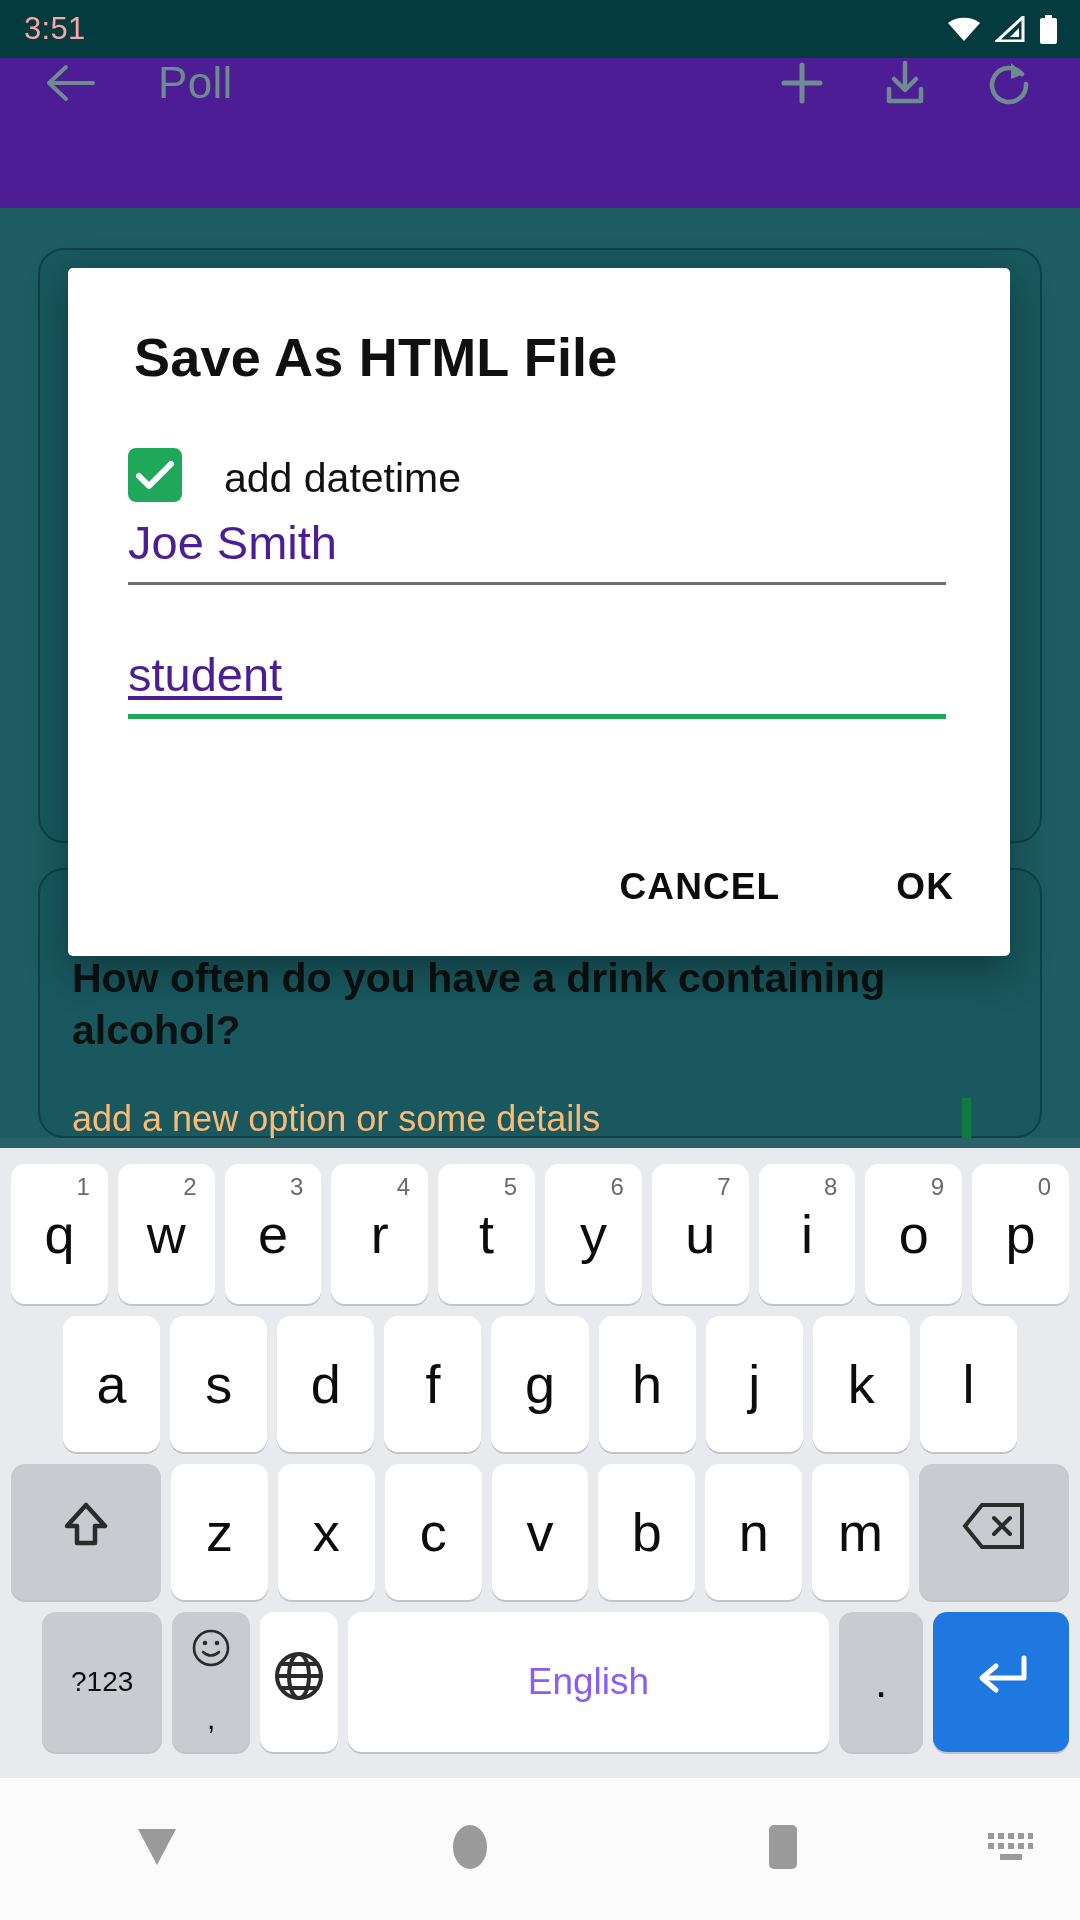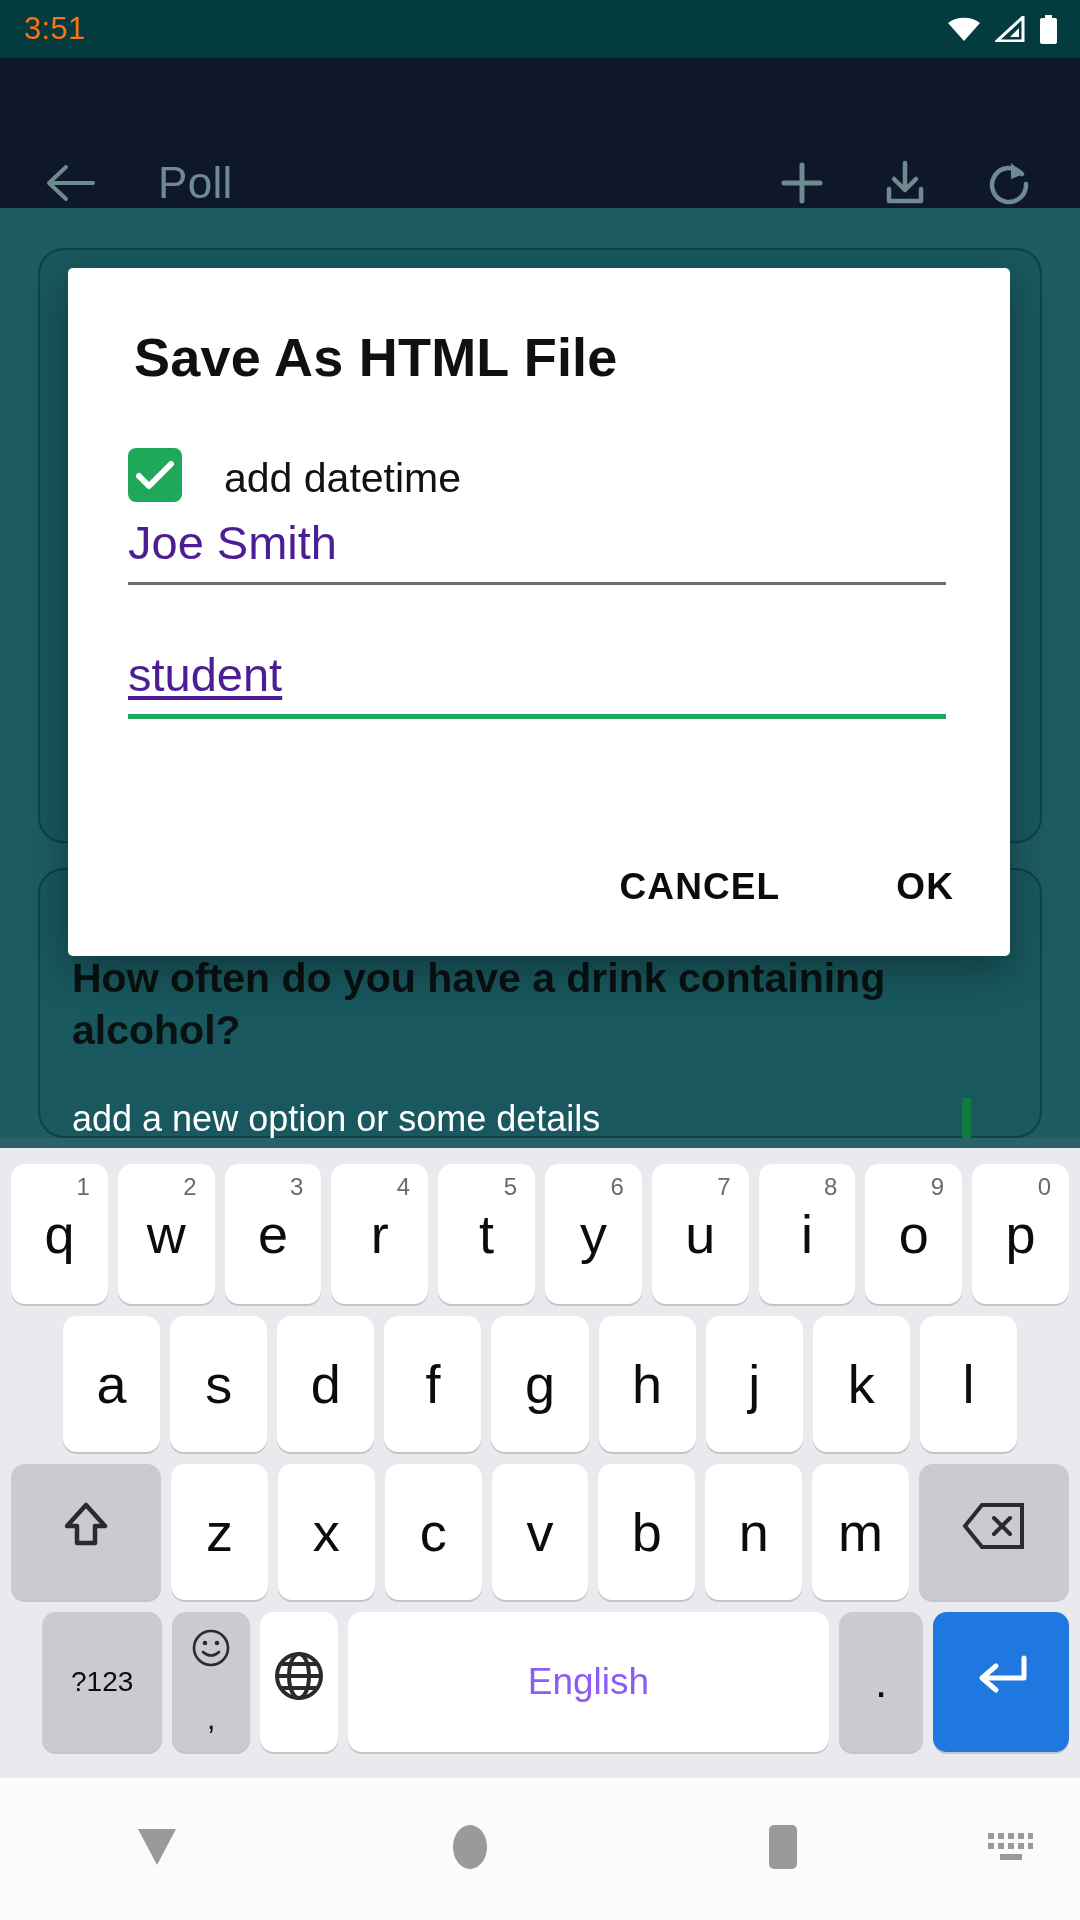--- a/index.html
+++ b/index.html
@@ -11,28 +11,28 @@
   }
   #screen { position:relative; width:1080px; height:1920px; overflow:hidden; background:#fff; }
 
   
   .statusbar {
     position:absolute; top:0; left:0; width:1080px; height:58px;
     background:#043b3e;
     display:flex; align-items:center; justify-content:space-between;
     padding:0 22px 0 24px;
   }
-  .status-clock { color:#f97316; font-size:31px; letter-spacing:.3px; }
+  .status-clock { color:#fca5a5; font-size:31px; letter-spacing:.3px; }
   .status-icons { display:flex; align-items:center; gap:14px; }
 
   
   .appbar {
     position:absolute; top:58px; left:0; width:1080px; height:150px;
-    background:#0f172a;
-    display:flex; align-items:flex-end;
+    background:#4c1d95;
+    display:flex; align-items:flex-start;
   }
   .appbar-left { display:flex; align-items:center; padding-left:44px; flex:1; }
   .appbar-title {
     color:#6e8c90; font-size:44px; margin-left:62px; letter-spacing:.3px;
   }
   .appbar-actions { display:flex; align-items:center; gap:54px; padding-right:46px; }
   .ic { display:inline-flex; align-items:center; justify-content:center; }
 
   
   .scrim {
@@ -50,21 +50,21 @@
   .bg-title {
     position:absolute; left:78px; top:-16px; width:860px;
     color:#0c1414; font-size:42px; font-weight:bold; line-height:1.24;
   }
   .bg-q {
     position:absolute; left:72px; top:745px; width:880px;
     color:#0a1111; font-size:41px; font-weight:bold; line-height:1.26;
   }
   .bg-hint {
     position:absolute; left:72px; top:890px;
-    color:#ffffff; font-size:36px;
+    color:#fdba74; font-size:36px;
   }
   .bg-caret {
     position:absolute; left:962px; top:890px; width:9px; height:46px;
     background:#117a3f;
   }
   .bg-divider {
     position:absolute; left:0; top:930px; width:1080px; height:14px;
     background:#2a6268;
   }
 

